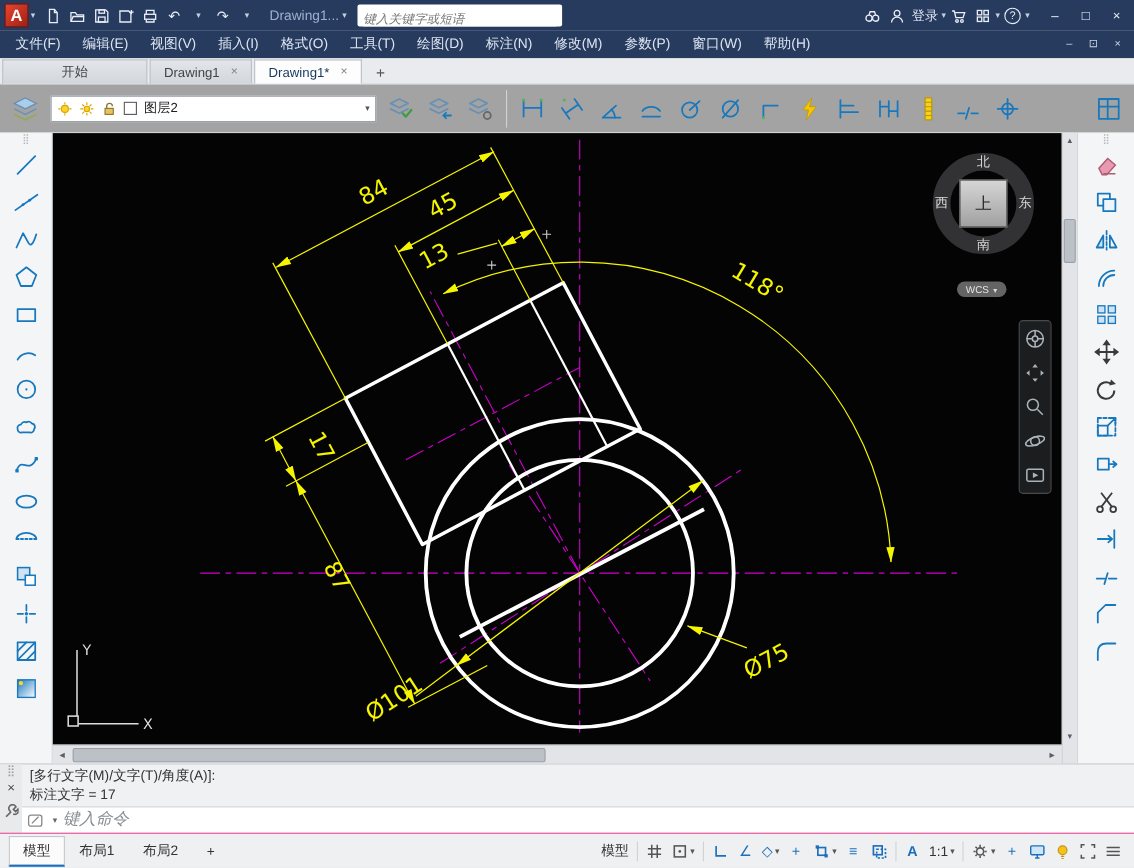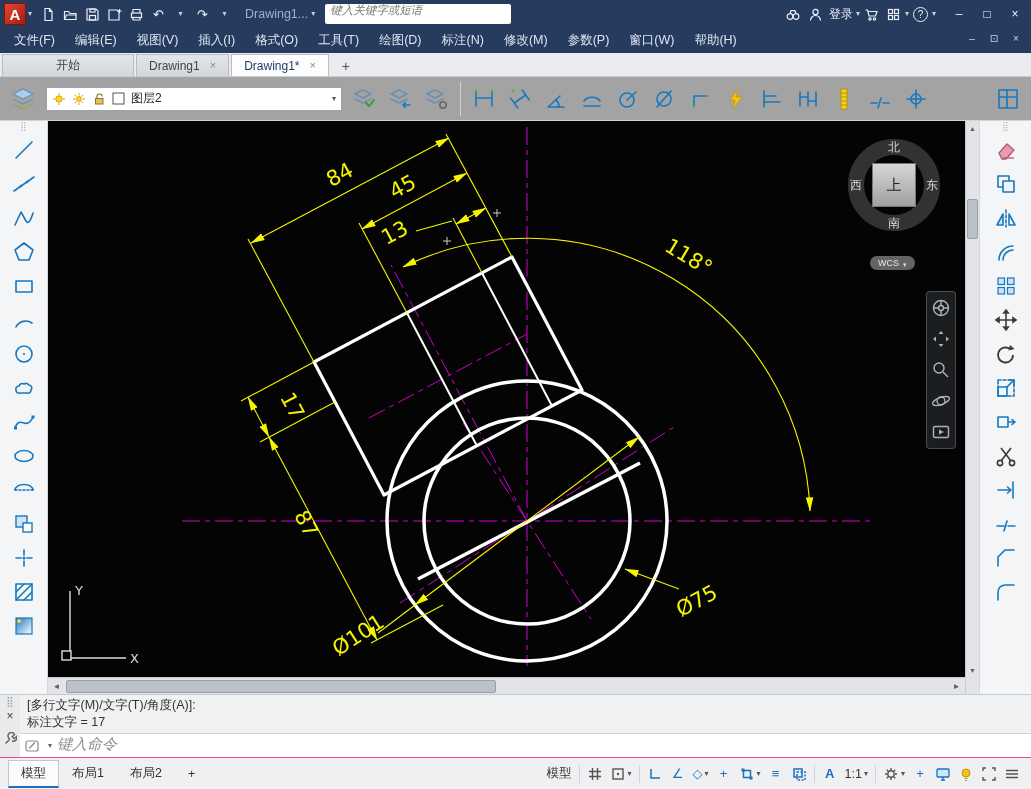--- a/index.html
+++ b/index.html
@@ -10,31 +10,31 @@
 
 .titlebar{flex:0 0 28px;background:#273b5f;display:flex;align-items:center;color:#dfe7f2;padding-right:2px}
 .logo{width:36px;height:26px;display:flex;align-items:center;justify-content:center;gap:2px;cursor:pointer}
 .logoA{width:22px;height:22px;background:linear-gradient(135deg,#e8452e,#9f1f14);color:#fff;font-weight:bold;font-size:15px;display:flex;align-items:center;justify-content:center;border:1px solid #7a170d}
 .caret{font-size:8px;color:#c3cede;line-height:1}
 .qat{display:flex;align-items:center;gap:1px;margin-left:2px}
 .tbb{background:none;border:none;width:21px;height:22px;display:flex;align-items:center;justify-content:center;cursor:pointer;color:#e9eef7}
 .wic{stroke:#e9eef7;fill:none;stroke-width:1.2}
 .uglyph{font-size:13px;color:#e9eef7;line-height:1}
 .doc-title{color:#9db0cc;font-size:12.5px;margin:0 3px 0 10px;white-space:nowrap}
-.search{display:flex;align-items:flex-start;background:#fff;border-radius:2px;height:20px;width:186px;margin-left:10px;padding:0 5px;gap:4px}
+.search{display:flex;align-items:flex-end;background:#fff;border-radius:2px;height:20px;width:186px;margin-left:10px;padding:0 5px;gap:4px}
 .search input{border:none;outline:none;flex:1;font-size:11.5px;color:#444;font-family:inherit;min-width:0}
 .search input::placeholder{font-style:italic;color:#777}
 .tb-right{margin-left:auto;display:flex;align-items:center;gap:1px}
 .login-lbl{font-size:12px;color:#e3eaf5;margin:0 2px}
 .helpq{width:15px;height:15px;border:1.2px solid #e9eef7;border-radius:50%;font-size:10px;display:flex;align-items:center;justify-content:center;color:#e9eef7}
 .win-controls{display:flex;margin-left:8px}
 .win-btn{width:28px;height:26px;display:flex;align-items:center;justify-content:center;font-size:12px;color:#eef2f9;cursor:pointer}
 
 
-.menubar{flex:0 0 24px;background:#273b5f;display:flex;padding:0 4px}
+.menubar{flex:0 0 24px;background:#273b5f;display:flex;align-items:center;padding:0 4px}
 .menu-item{color:#dde5f1;font-size:12.5px;padding:4px 10px;cursor:pointer;white-space:nowrap}
 .mdi-controls{margin-left:auto;display:flex}
 .mdi-btn{width:22px;height:20px;display:flex;align-items:center;justify-content:center;font-size:10px;color:#c9d3e2;cursor:pointer}
 
 
 .tabbar{flex:0 0 24px;background:#e9ebee;display:flex;align-items:flex-end;padding-left:2px;border-bottom:1px solid #c9cdd2}
 .ftab{height:22px;display:flex;align-items:center;padding:0 12px;font-size:12px;color:#444;background:linear-gradient(#e2e5e9,#d3d7dc);border:1px solid #b9bec5;border-bottom:none;margin-right:2px;gap:10px;cursor:pointer;white-space:nowrap}
 .ftab.start{width:132px;justify-content:center}
 .ftab.active{background:#fdfdfd;color:#16395f}
 .tab-x{font-size:11px;color:#888;line-height:1}

